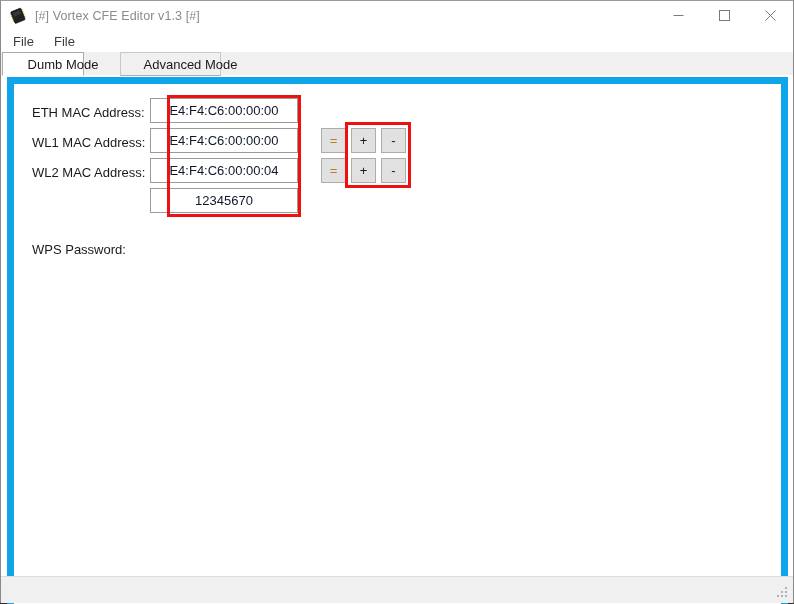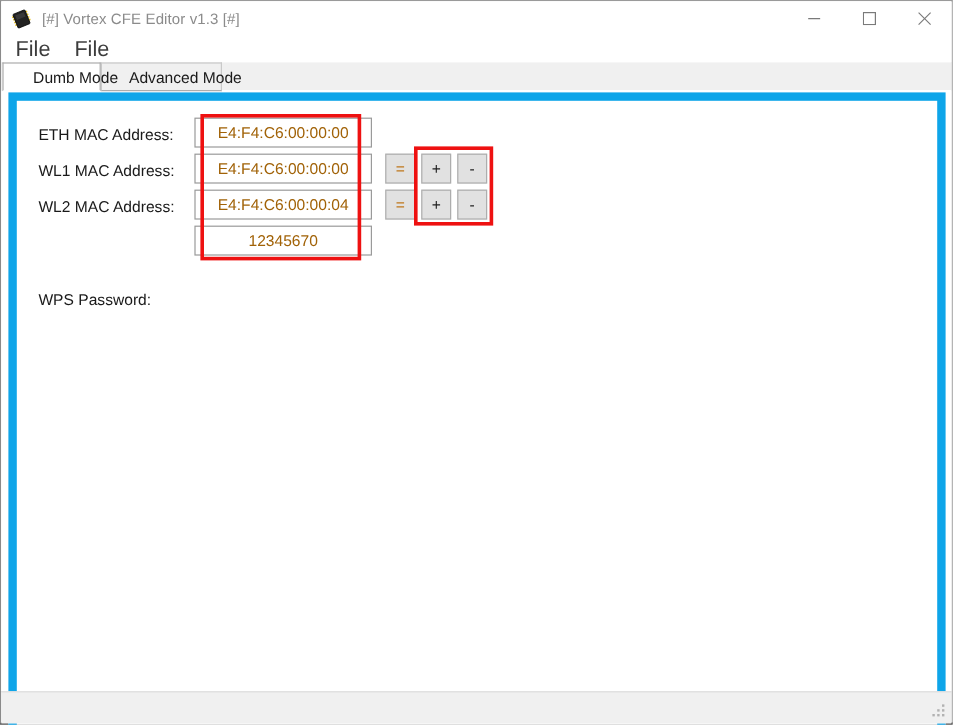--- a/index.html
+++ b/index.html
@@ -73,21 +73,21 @@
     left: 0; top: 29px;
     width: 792px;
     height: 22px;
     background: #ffffff;
     display: flex;
     align-items: center;
     padding-left: 8px;
     box-sizing: border-box;
   }
   .menu-item {
-    font-size: 18px;
+    font-size: 13px;
     color: #3c3c3c;
     padding: 2px 8px 2px 4px;
     margin-right: 8px;
     white-space: nowrap;
   }
 
   
   .tabstrip {
     position: absolute;
     left: 0; top: 51px;
@@ -118,20 +118,21 @@
     border-bottom: 1px solid #ffffff;
     z-index: 3;
   }
   .tab.unselected {
     background: #f0f0f0;
     border-left: 1px solid #c9c9c9;
     border-right: 1px solid #c9c9c9;
     border-top: 1px solid #c9c9c9;
     border-bottom: 1px solid #acacac;
     z-index: 2;
+    margin-left: 36px;
   }
   #tab0 { left: 1px;  width: 82px; }
   #tab1 { left: 83px; width: 101px; }
 
   
   .content {
     position: absolute;
     left: 0; top: 74px;
     width: 792px;
     height: 501px;
@@ -153,29 +154,29 @@
     position: absolute;
     font-size: 13px;
     color: #1a1a1a;
     white-space: nowrap;
     left: 18px;
     height: 18px;
     line-height: 18px;
   }
   .field {
     position: absolute;
-    left: 148px;
+    left: 136px;
     width: 148px;
     height: 25px;
     box-sizing: border-box;
     border: 1px solid #9a9a9a;
     background: #ffffff;
     font-family: "Liberation Sans", sans-serif;
     font-size: 13px;
-    color: #a16207;
+    color: #0f172a;
     text-align: center;
     line-height: 23px;
     padding: 0;
     outline: none;
   }
 
   .sbtn {
     position: absolute;
     width: 25px;
     height: 25px;

